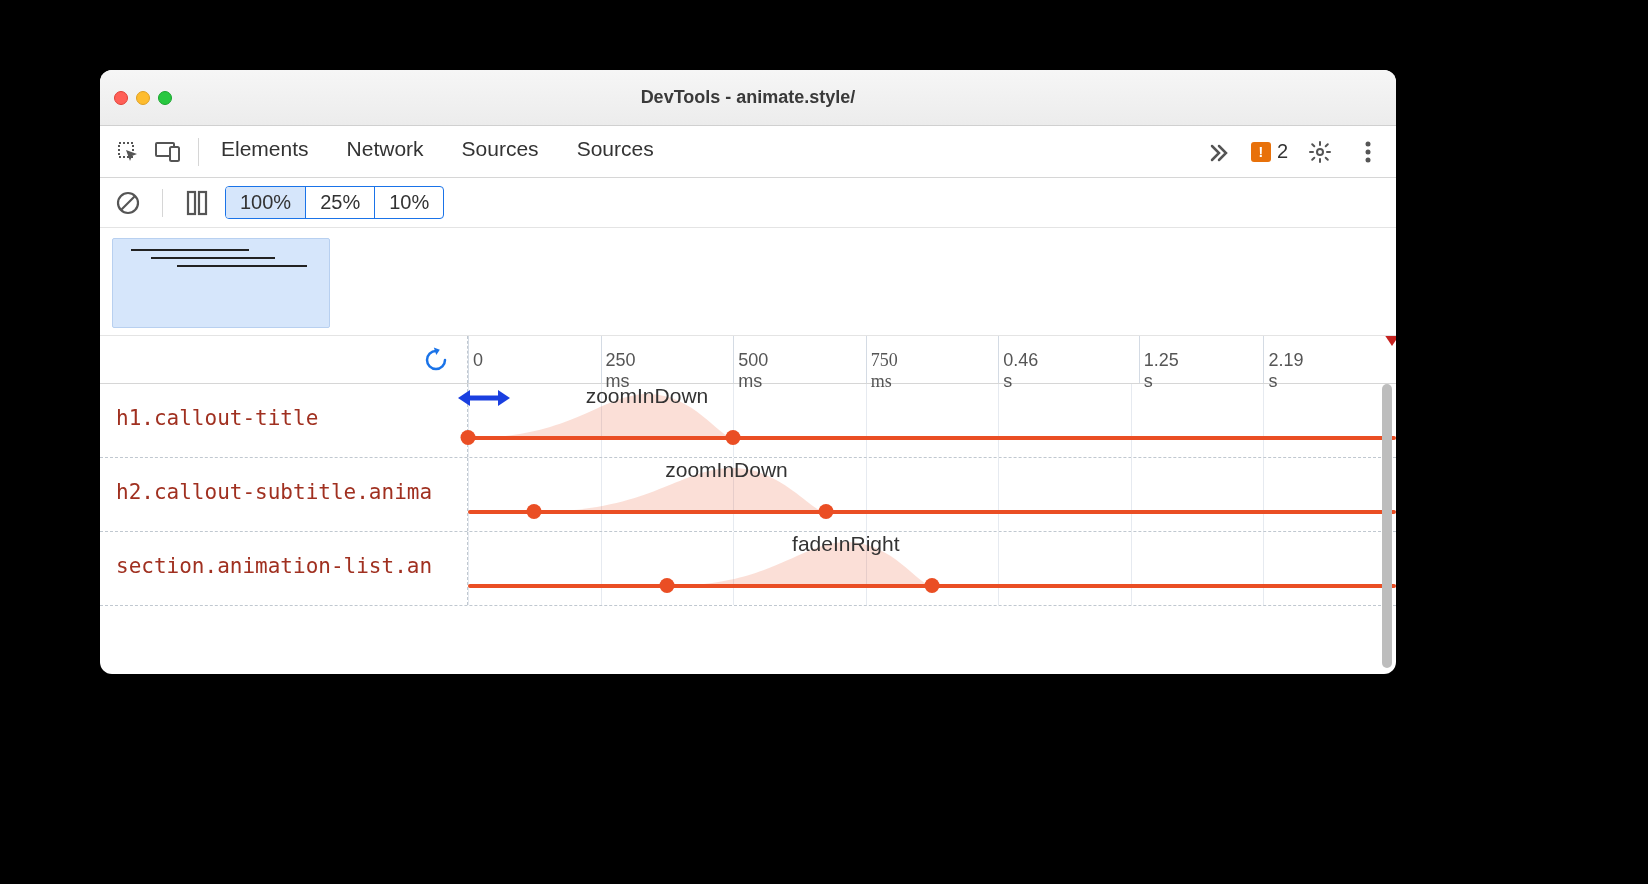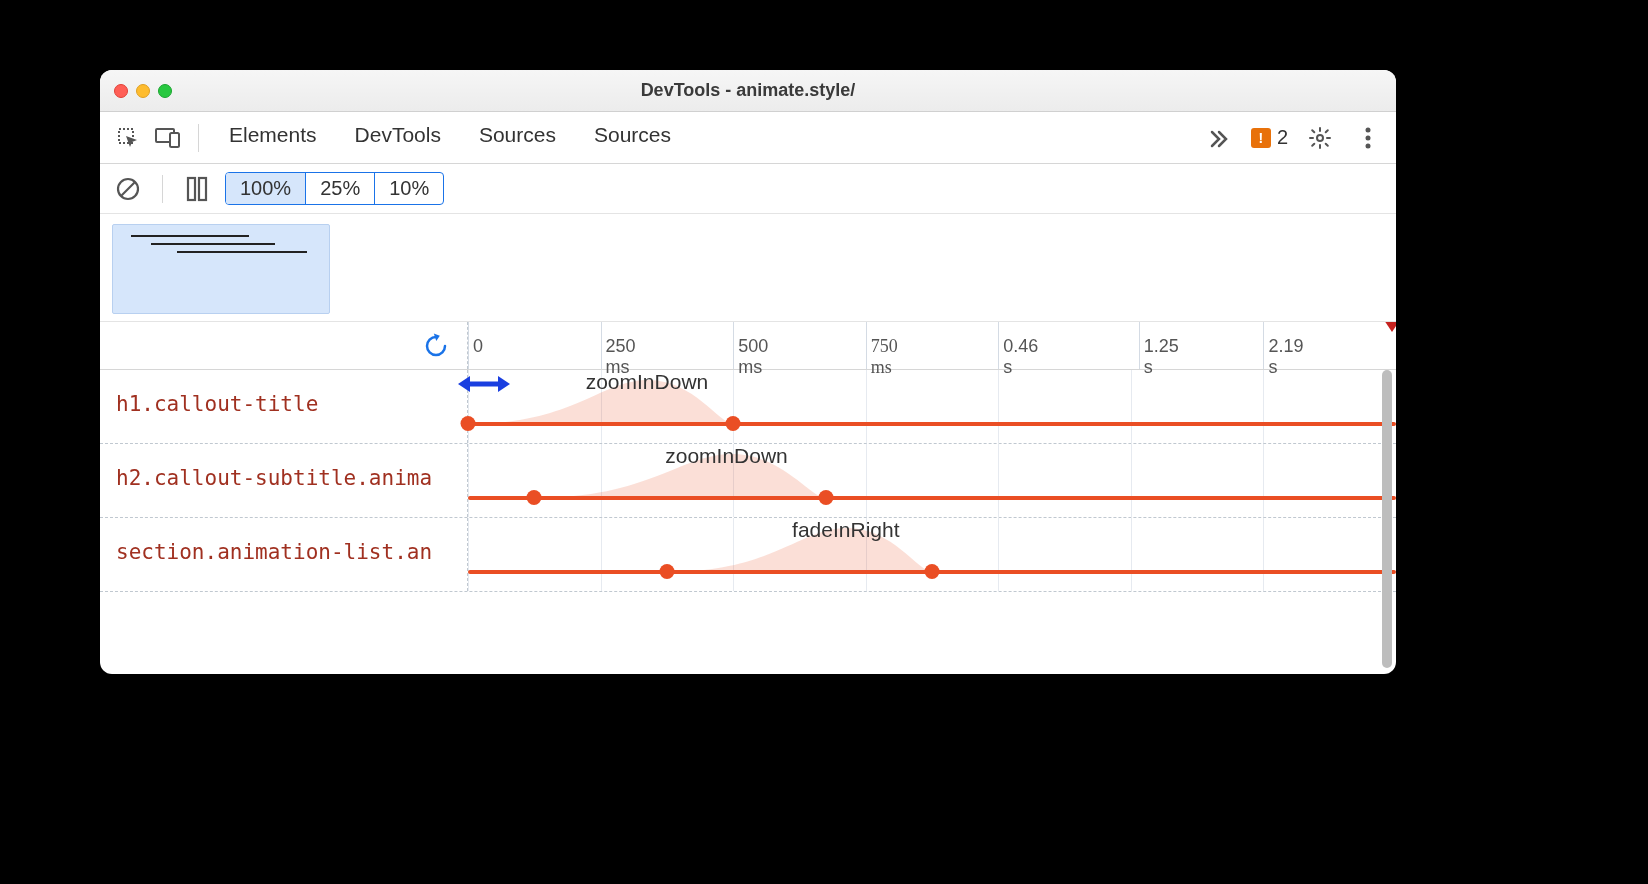--- a/index.html
+++ b/index.html
@@ -17,21 +17,21 @@
     width: 1296px;
     height: 604px;
     background: #fff;
     border-radius: 12px;
     box-shadow: 0 20px 60px rgba(0,0,0,0.5);
     overflow: hidden;
     display: flex;
     flex-direction: column;
   }
   .titlebar {
-    height: 42px;
+    height: 56px;
     background: linear-gradient(#f6f6f6, #ececec);
     border-bottom: 1px solid #d0d0d0;
     display: flex;
     align-items: center;
     padding: 0 14px;
     position: relative;
   }
   .traffic-lights { display: flex; gap: 8px; }
   .traffic-light { width: 14px; height: 14px; border-radius: 50%; }
   .tl-red { background: #ff5f57; border: 0.5px solid #e14137; }
@@ -55,21 +55,21 @@
     gap: 8px;
   }
   .toolbar-iconbtn {
     width: 32px; height: 32px;
     display: flex; align-items: center; justify-content: center;
     color: #555;
   }
   .toolbar-divider {
     width: 1px; height: 28px; background: #d6d6d6; margin: 0 6px;
   }
-  .tabs { display: flex; gap: 30px; margin-left: 12px; }
+  .tabs { display: flex; gap: 30px; margin-left: 4px; }
   .tab {
     font-size: 21px;
     color: #333;
     padding: 10px 4px 12px;
     border-bottom: 3px solid transparent;
     cursor: pointer;
   }
   .tab.active { color: #1a73e8; border-bottom-color: #1a73e8; }
   .tab-close {
     margin-left: 8px;
@@ -294,21 +294,21 @@
     <div class="toolbar-iconbtn">
       <svg width="26" height="22" viewBox="0 0 26 22">
           <rect x="1" y="2" width="18" height="13" rx="1" fill="none" stroke="#555" stroke-width="2"></rect>
           <rect x="15" y="6" width="9" height="14" rx="1.5" fill="#fff" stroke="#555" stroke-width="2"></rect>
         </svg>
     </div>
     <div class="toolbar-divider"></div>
 
     <div class="tabs">
       <div class="tab">Elements</div>
-      <div class="tab">DevTools</div>
+      <div class="tab">Network</div>
       <div class="tab">Sources</div>
       <div class="tab">Sources</div>
     </div>
 
     <div class="toolbar-right">
       <div class="toolbar-iconbtn">
         <svg width="22" height="22" viewBox="0 0 22 22">
             <path d="M4 5 L11 12 L4 19 M11 5 L18 12 L11 19" fill="none" stroke="#555" stroke-width="2.5" stroke-linecap="round"></path>
           </svg>
       </div>

